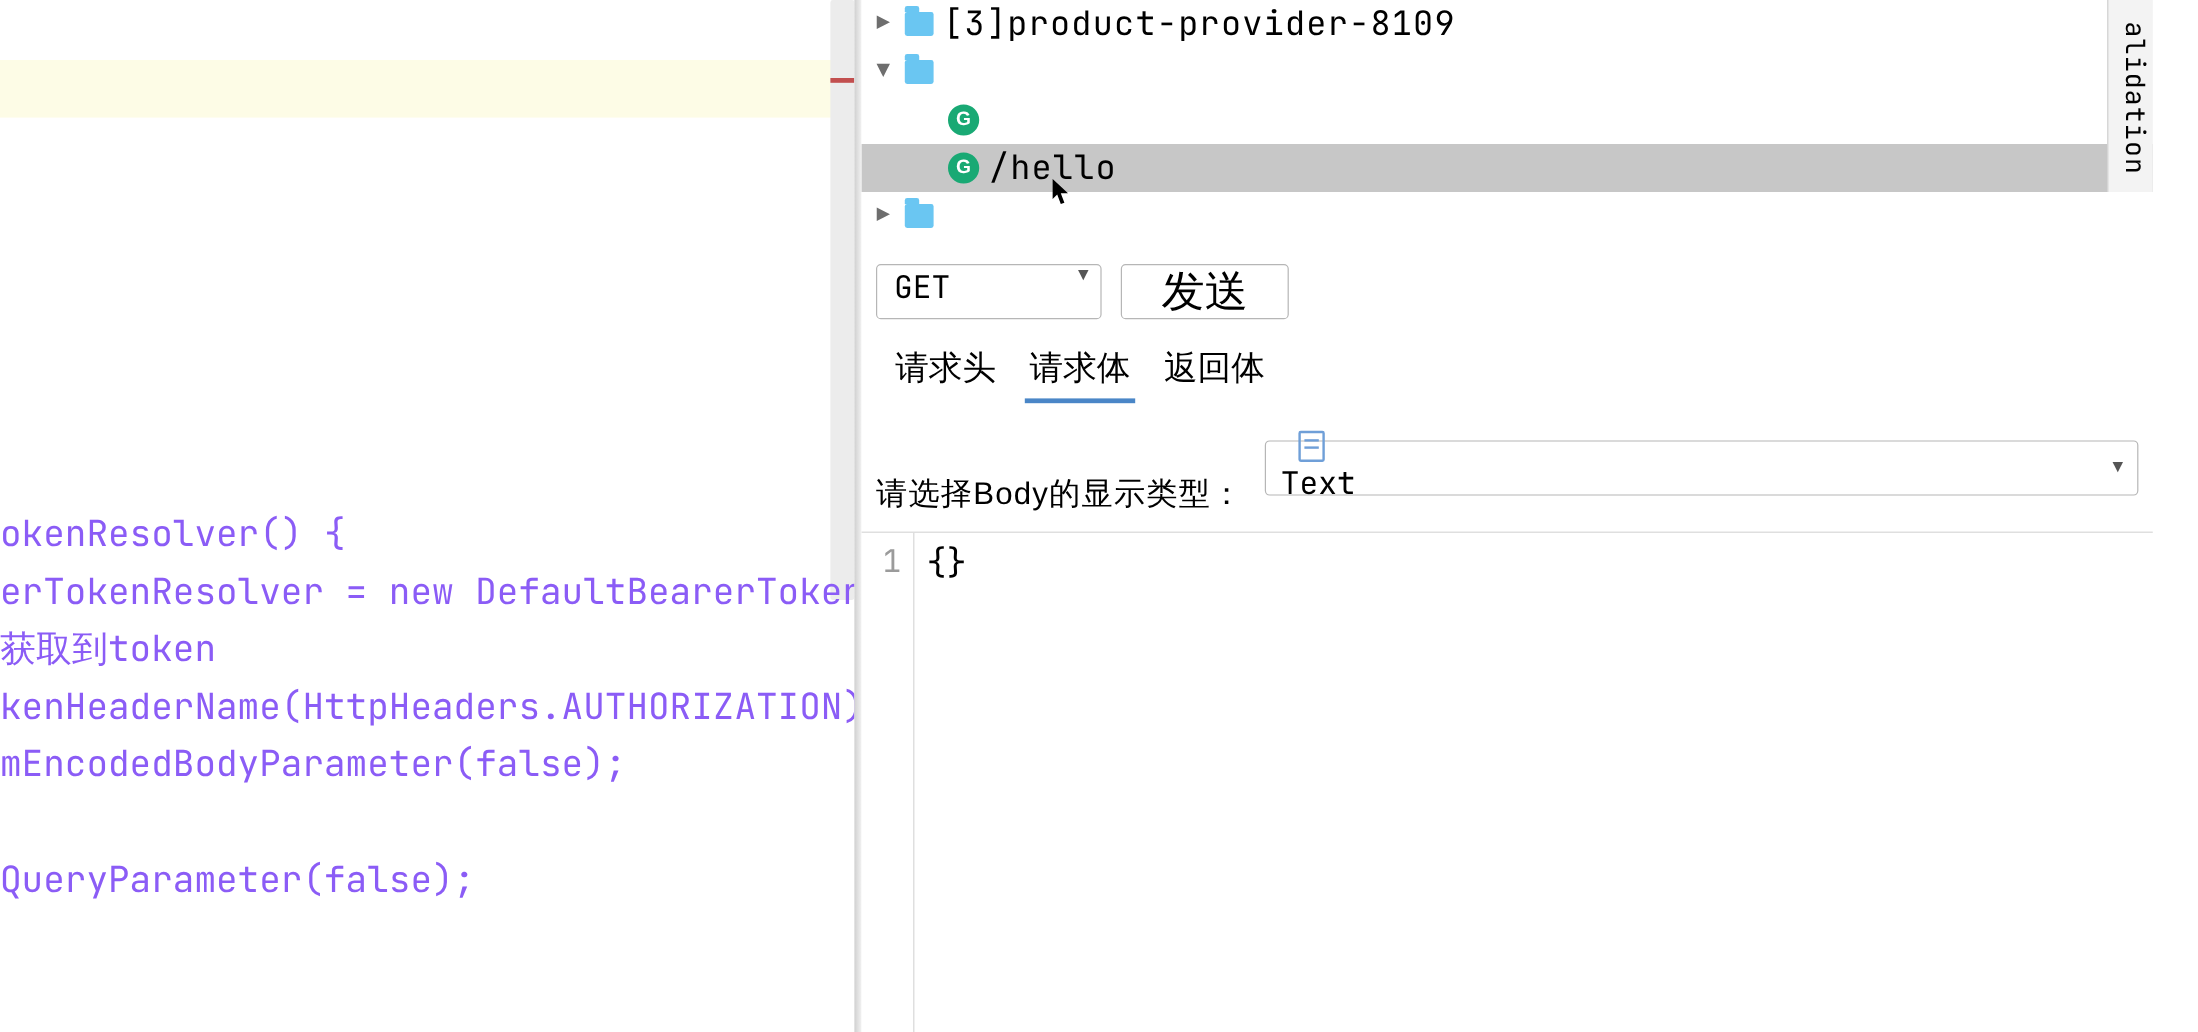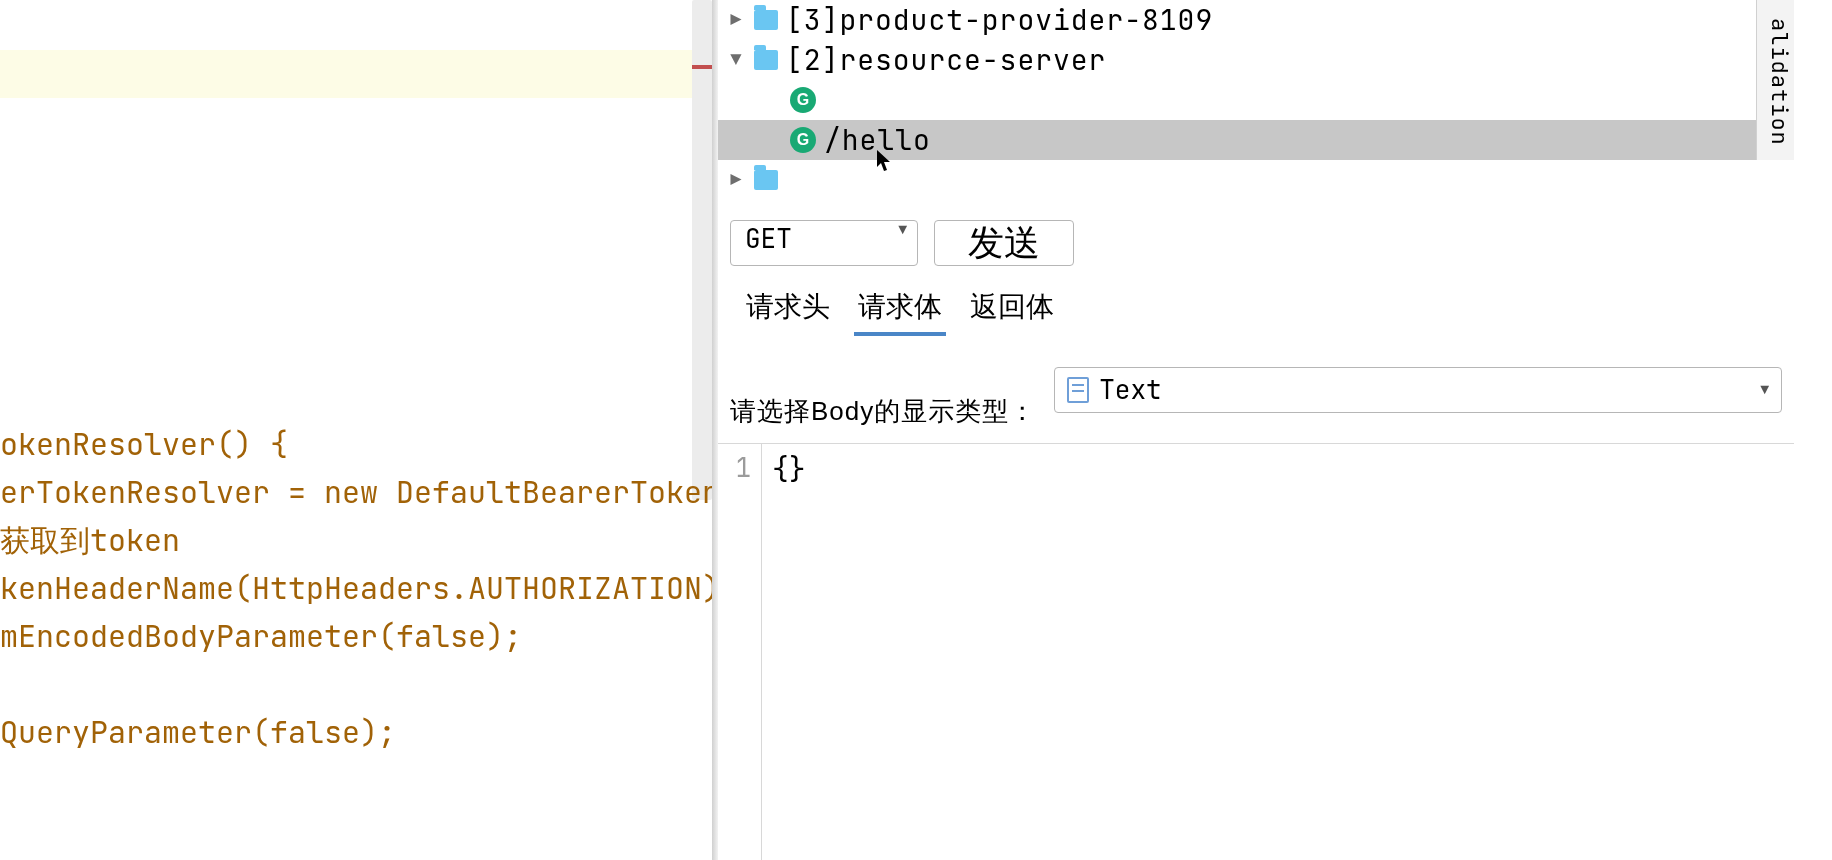--- a/index.html
+++ b/index.html
@@ -53,21 +53,21 @@
     background: #c24f4f;
   }
   .code {
     position: absolute;
     left: 0;
     top: 420px;
     font-family: inherit;
     font-size: 30px;
     line-height: 48px;
     white-space: pre;
-    color: #a16207;
+    color: #8b5cf6;
   }
 
   
   .splitter {
     position: absolute;
     left: 712px;
     top: 0;
     width: 6px;
     height: 860px;
     background: linear-gradient(to right, #d0d0d0, #f2f2f2);
@@ -226,21 +226,21 @@
   .type-dd .ic::before, .type-dd .ic::after {
     content: "";
     position: absolute;
     left: 3px; right: 3px;
     height: 2px;
     background: #6f9fd8;
   }
   .type-dd .ic::before { top: 5px; }
   .type-dd .ic::after  { top: 11px; }
   .type-dd .arrow { font-size: 14px; color: #555; }
-  .type-dd .left-part { display: flex; align-items: center; }
+  .type-dd .left-part { display: flex; align-items: center; flex-direction: column; }
 
   
   .body-editor {
     border-top: 1px solid #d8d8d8;
     display: flex;
     height: 500px;
   }
   .gutter {
     width: 44px;
     text-align: right;
@@ -303,21 +303,20 @@
 
   <div class="tree" id="tree">
       <div class="tree-row folder">
         <span class="tw">▶</span>
         <span class="folder-ico"></span>
         <span class="tree-label">[3]product-provider-8109</span>
       </div>
       <div class="tree-row folder">
         <span class="tw">▼</span>
         <span class="folder-ico"></span>
-        <span class="tree-label">[2]resource-server</span>
       </div>
       <div class="tree-row child">
         <span class="get-ico">G</span>
       </div>
       <div class="tree-row child sel">
         <span class="get-ico">G</span>
         <span class="tree-label">/hello</span>
       </div>
       <div class="tree-row folder">
         <span class="tw">▶</span>

